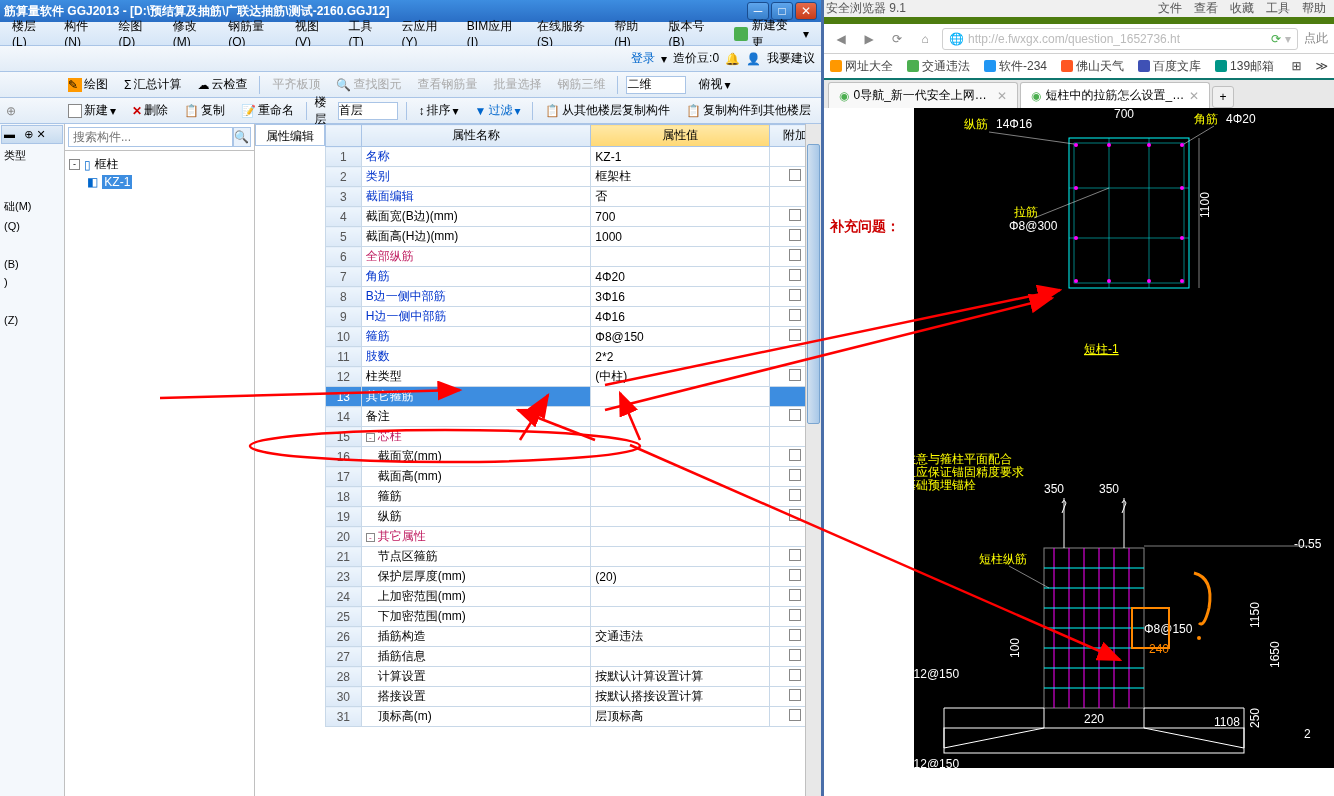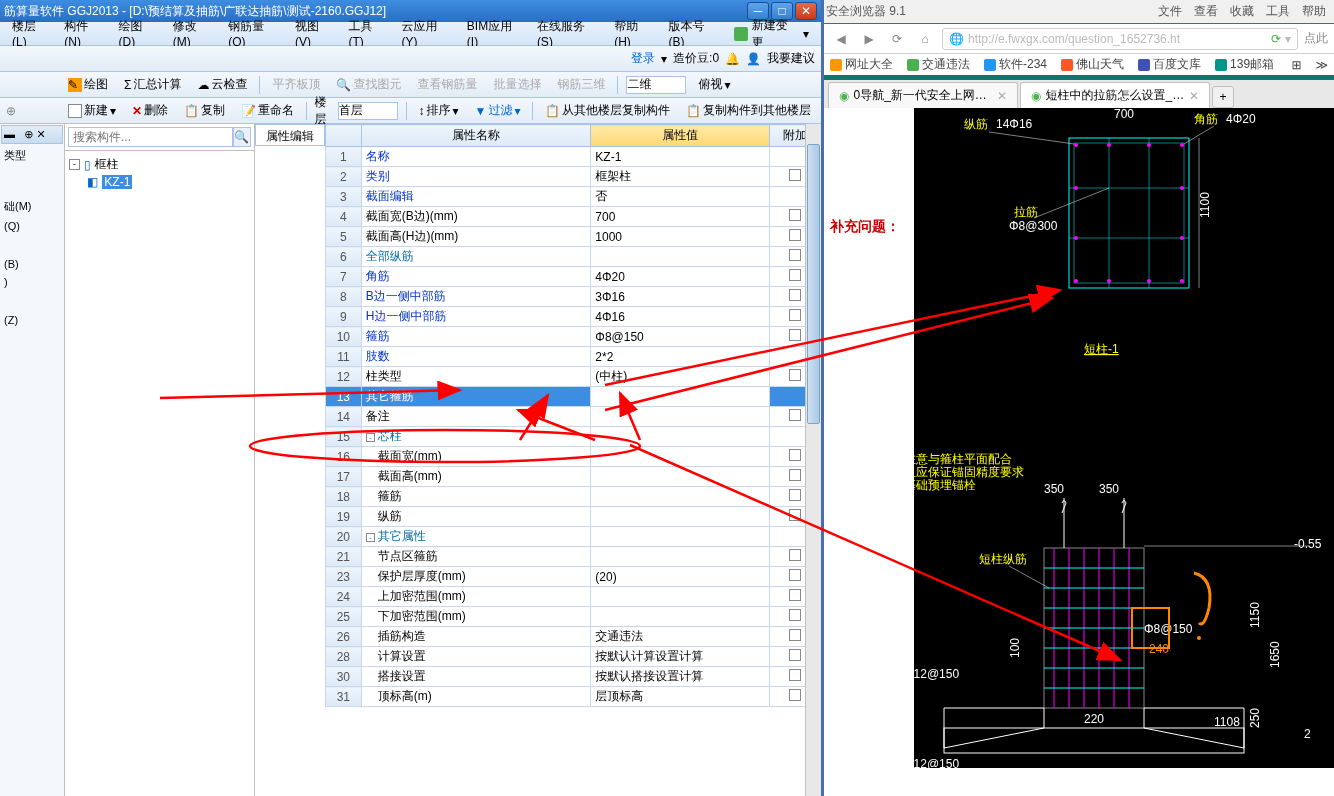--- a/index.html
+++ b/index.html
@@ -1,21 +1,21 @@
 <!DOCTYPE html>
 <html><head>
 <meta charset="utf-8">
 <style>
 *{box-sizing:border-box;margin:0;padding:0;font-family:"Microsoft YaHei",SimSun,sans-serif;font-size:12px}
 body{background:#fff;width:1334px;height:796px;overflow:hidden;position:relative}
 .app{display:flex;width:100%;height:100%}
 .left-pane{width:824px;height:100%;display:flex;flex-direction:column;border-right:3px solid #4a6ea9}
 .right-pane{flex:1;height:100%;display:flex;flex-direction:column;background:#fff}
 .titlebar{height:22px;background:linear-gradient(#3d8de0,#2a6ec5);display:flex;align-items:center;padding:0 4px;color:#fff}
-.titlebar .title{flex:1;font-weight:normal}
+.titlebar .title{flex:1;font-weight:bold}
 .titlebar .wctl{display:flex;gap:2px}
 .titlebar .wbtn{width:22px;height:18px;display:flex;align-items:center;justify-content:center;border:1px solid #1a4d8f;background:linear-gradient(#5ea5ec,#3880cc);border-radius:3px;color:#fff;cursor:pointer}
 .titlebar .wbtn.close{background:linear-gradient(#e56a4a,#c73c1a)}
 .menubar{height:24px;background:linear-gradient(#e8f1fb,#d5e5f7);border-bottom:1px solid #a9c4e6;display:flex;align-items:center;padding:0 6px;gap:2px}
 .menubar .menu{padding:2px 6px;cursor:pointer}
 .menubar .btn-right{margin-left:auto;display:flex;align-items:center;gap:4px;padding:2px 6px}
 .ico{display:inline-block;width:14px;height:14px;vertical-align:middle}
 .ico-green{background:#4caf50;border-radius:2px}
 .ico-doc{background:#fff;border:1px solid #888}
 .ico-x{color:#c00;font-weight:bold}
@@ -40,37 +40,37 @@
 .maincol{flex:1;display:flex;flex-direction:row;overflow:hidden}
 .proptab{height:22px;background:linear-gradient(#e2ecf7,#c8dcf0);border-bottom:1px solid #a9c4e6;display:flex}
 .proptab .tab{padding:3px 10px;background:#fff;border:1px solid #a9c4e6;border-bottom:none;cursor:pointer}
 .propgrid{flex:1;overflow-y:auto;position:relative}
 .propgrid table{width:100%;border-collapse:collapse}
 .propgrid th{background:linear-gradient(#eef5fc,#dce9f7);border:1px solid #a9c4e6;padding:2px;font-weight:normal;height:20px}
 .propgrid th.sel{background:linear-gradient(#ffe9a8,#ffd874)}
 .propgrid td{border:1px solid #c8d8e8;padding:1px 4px;height:18px;background:#fff}
 .propgrid td.rownum{background:linear-gradient(#eef5fc,#dce9f7);text-align:center;width:28px;color:#555}
 .propgrid td.name{color:#0033cc;width:180px}
-.propgrid td.name.gray{color:#0369a1}
+.propgrid td.name.gray{color:#be185d}
 .propgrid td.name.black{color:#000}
 .propgrid td.val{width:140px}
 .propgrid td.chk{width:40px;text-align:center}
 .propgrid td.chk .cb{width:12px;height:12px;border:1px solid #888;display:inline-block}
 .propgrid tr.hl td{background:#3d8de0;color:#fff}
 .propgrid tr.hl td.name{color:#fff}
 .propgrid tr.hl td.val{background:#fff;color:#000}
 .propgrid tr.hl td.val input{width:100%;border:none;outline:none;height:16px}
 .scrollbar{position:absolute;right:0;top:0;width:16px;height:100%;background:#e8e8e8;border-left:1px solid #c0c0c0}
 .scrollbar .thumb{position:absolute;top:20px;left:1px;right:1px;height:280px;background:linear-gradient(90deg,#d0e0f0,#a8c8e8);border:1px solid #7aa5d0;border-radius:2px}
 
-.browser-top{height:24px;background:#f0f0f0;border-bottom:1px solid #4d7c0f;display:flex;align-items:center;justify-content:flex-end;padding:0 8px;gap:12px;color:#555}
+.browser-top{height:24px;background:#f0f0f0;border-bottom:7px solid #4d7c0f;display:flex;align-items:center;justify-content:flex-end;padding:0 8px;gap:12px;color:#555}
 .browser-nav{height:30px;display:flex;align-items:center;padding:0 6px;gap:6px;border-bottom:1px solid #d0d0d0}
 .browser-nav .nbtn{width:22px;height:22px;display:flex;align-items:center;justify-content:center;color:#888;cursor:pointer}
 .browser-nav .url{flex:1;height:22px;border:1px solid #d0d0d0;border-radius:3px;padding:2px 6px;color:#bbb;display:flex;align-items:center;gap:4px}
-.bookmarks{height:26px;display:flex;align-items:center;padding:0 6px;gap:14px;border-bottom:5px solid #0f766e;color:#444}
+.bookmarks{height:26px;display:flex;align-items:center;padding:0 6px;gap:14px;border-bottom:2px solid #0f766e;color:#444}
 .bookmarks .bm{display:flex;align-items:center;gap:3px;cursor:pointer}
 .tabs{height:28px;display:flex;align-items:end;padding:0 4px;gap:2px;background:#e8e8e8}
 .tabs .tab{padding:4px 10px;background:#f8f8f8;border:1px solid #c0c0c0;border-bottom:none;border-radius:3px 3px 0 0;display:flex;align-items:center;gap:4px;max-width:190px;cursor:pointer}
 .tabs .tab.active{background:#fff}
 .tabs .tab .tx{overflow:hidden;text-overflow:ellipsis;white-space:nowrap}
 .tabs .addtab{width:22px;height:22px;border:1px solid #c0c0c0;background:#f0f0f0;display:flex;align-items:center;justify-content:center;border-radius:3px;cursor:pointer}
 .browser-content{flex:1;background:#fff;position:relative;padding:10px}
 .cad{position:absolute;right:0;top:0;width:420px;height:660px;background:#000}
 .question{color:#cc0000;font-weight:bold;font-size:14px;position:absolute;left:6px;top:110px}
 
@@ -344,20 +344,26 @@
                 <tr>
                   <td class="rownum">25</td>
                   <td class="name black">　下加密范围(mm)</td>
                   <td class="val"></td>
                   <td class="chk"><span class="cb"></span></td>
                 </tr>
                 <tr>
                   <td class="rownum">26</td>
                   <td class="name black">　插筋构造</td>
                   <td class="val">交通违法</td>
+                  <td class="chk"><span class="cb"></span></td>
+                </tr>
+                <tr>
+                  <td class="rownum">27</td>
+                  <td class="name black">　插筋信息</td>
+                  <td class="val"></td>
                   <td class="chk"><span class="cb"></span></td>
                 </tr>
                 <tr>
                   <td class="rownum">28</td>
                   <td class="name black">　计算设置</td>
                   <td class="val">按默认计算设置计算</td>
                   <td class="chk"><span class="cb"></span></td>
                 </tr>
                 <tr>
                   <td class="rownum">30</td>

